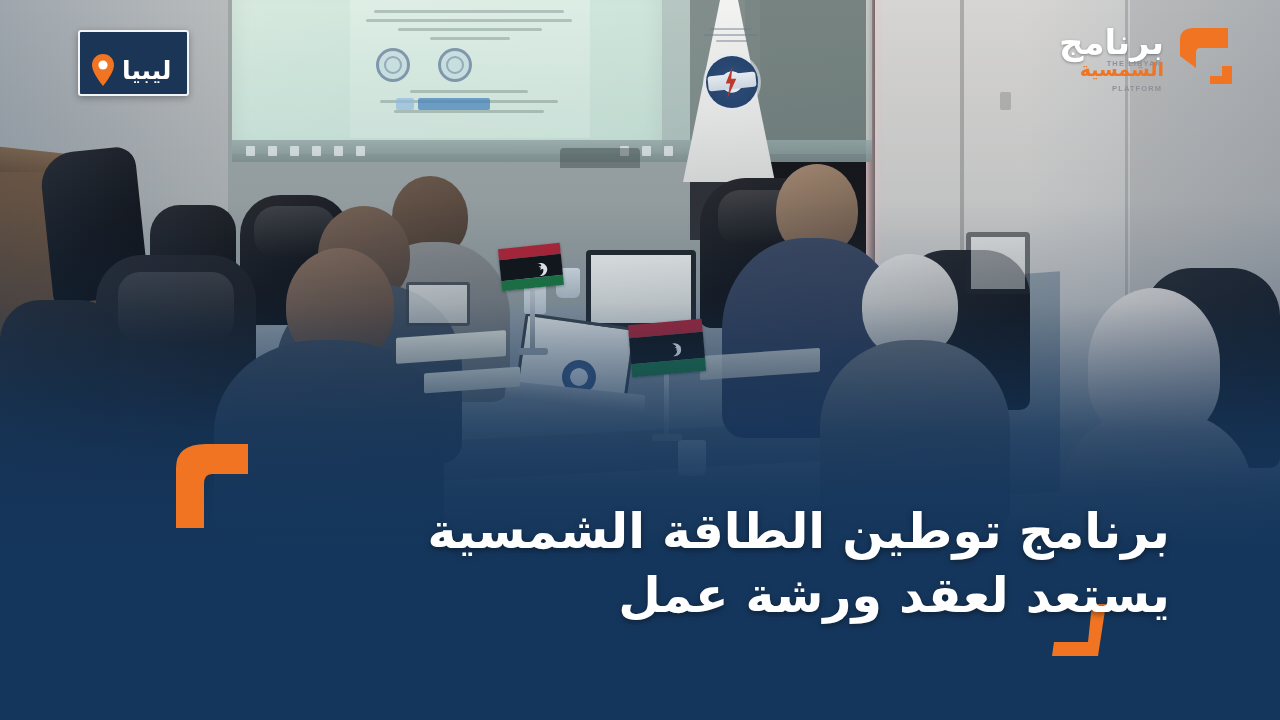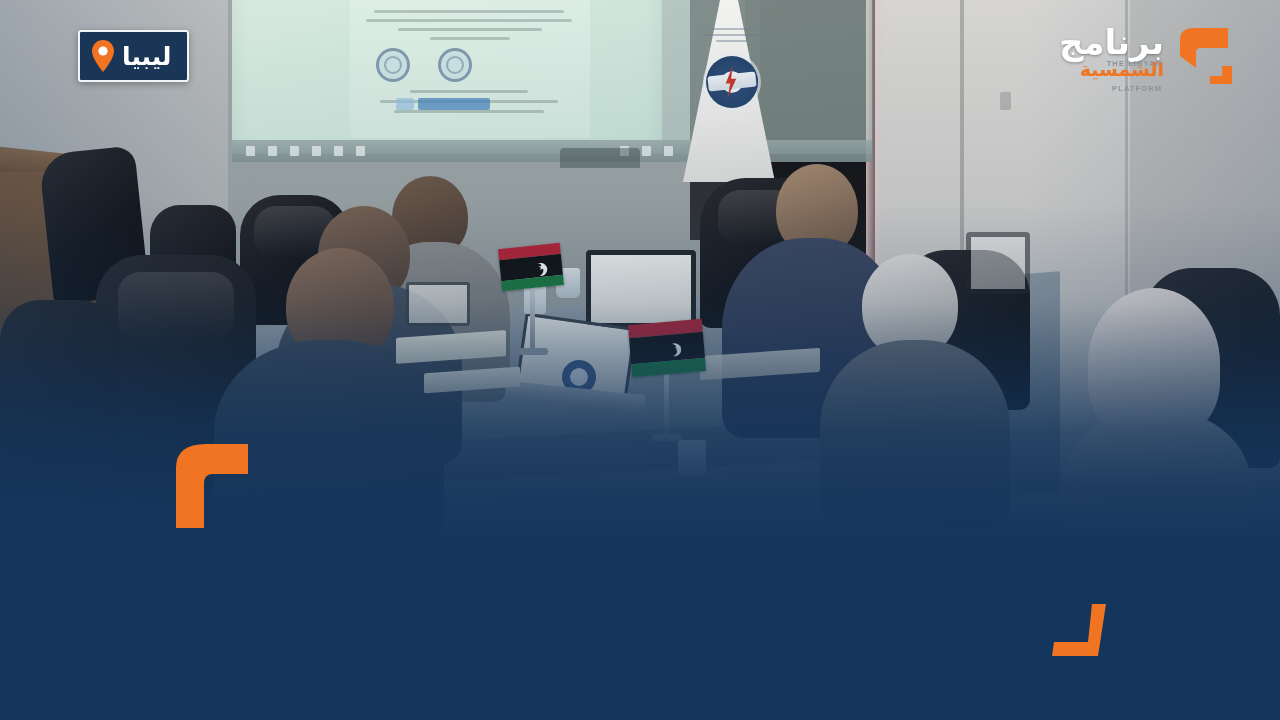--- a/index.html
+++ b/index.html
@@ -159,21 +159,21 @@
     position:absolute; inset:0;
     background:linear-gradient(90deg,
       rgba(21,54,92,.16) 0%, rgba(21,54,92,0) 18%,
       rgba(21,54,92,0) 80%, rgba(21,54,92,.14) 100%);
   }
 
   
   .loc-badge {
     position:absolute; left:78px; top:30px;
     display:flex; align-items:center; gap:6px;
-    padding:7px 16px 7px 10px;
+    padding:21px 16px 7px 10px;
     background:#1b3557;
     border:2px solid #f2f4f6;
     border-radius:3px;
     box-shadow:0 2px 7px rgba(0,0,0,.3);
   }
   .pin { width:26px; height:34px; position:relative; flex:none; }
   .pin svg { display:block; }
   .loc-text {
     color:#fff; font-size:25px; font-weight:bold; letter-spacing:1px;
     direction:rtl; font-family:"DejaVu Sans", sans-serif; line-height:1;
@@ -391,15 +391,16 @@
       <path d="M4 86 V26 Q4 2 34 2 H76 V32 H40 Q32 32 32 42 V86 Z" fill="#f07421"></path>
     </svg>
   </div>
 
   <div class="bracket-br">
     <svg width="66" height="52" viewBox="0 0 66 52">
       <path d="M44 0 H58 L50 52 H4 L6 38 H40 Z" fill="#f07421"></path>
     </svg>
   </div>
 
+  <div class="headline">برنامج توطين الطاقة الشمسية يستعد لعقد ورشة عمل</div>
 
 
 </div>
 
 </body></html>

